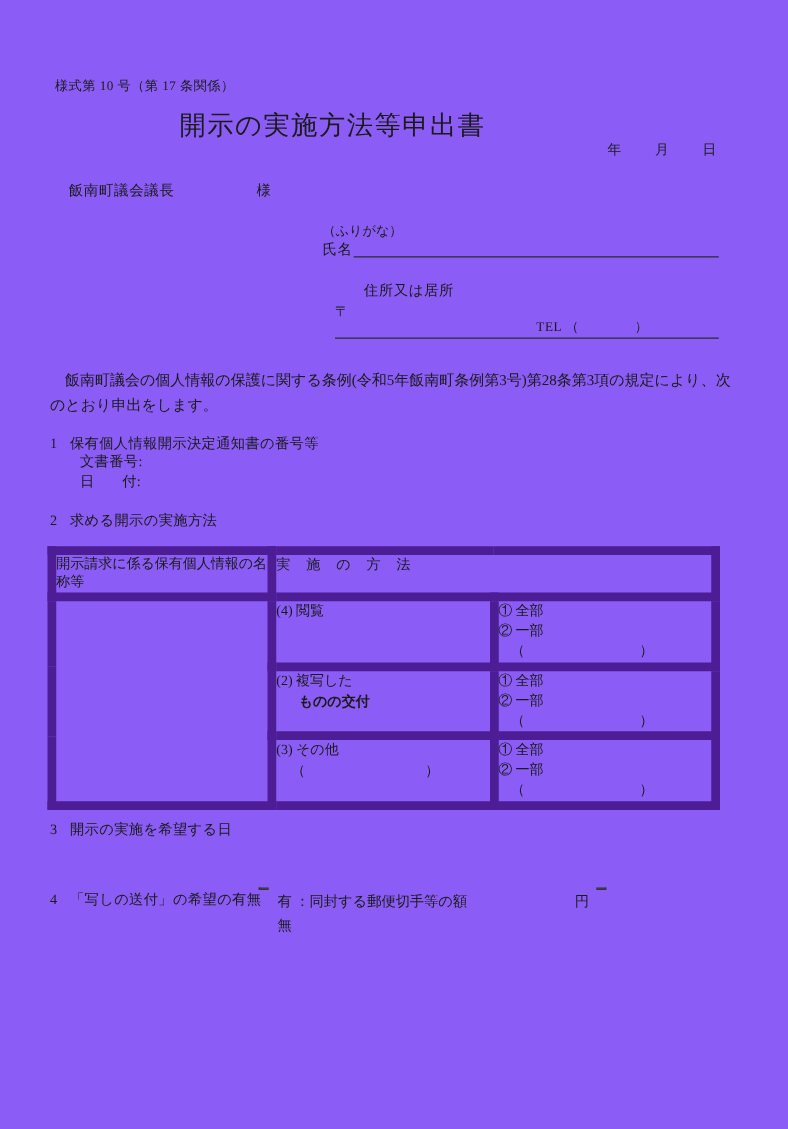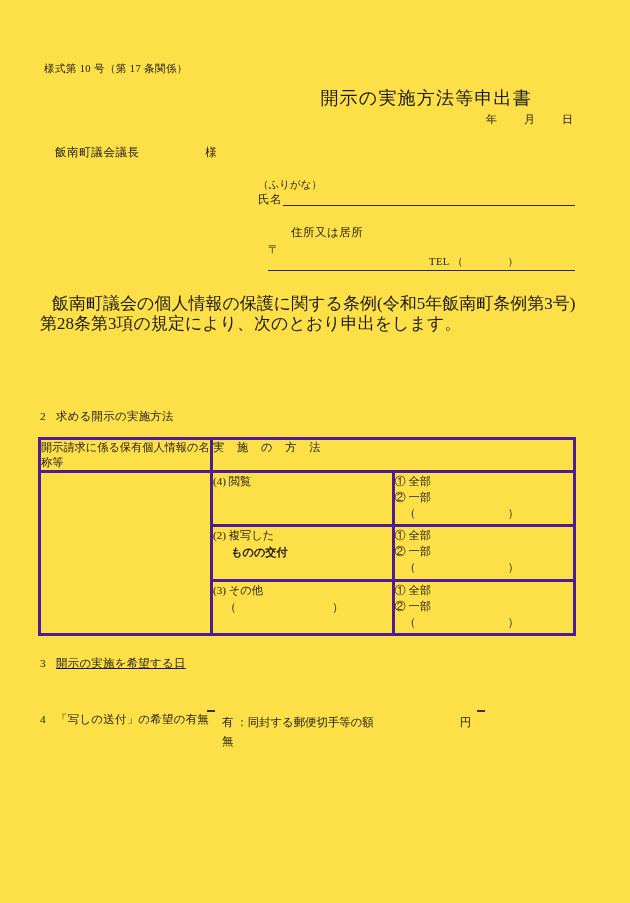--- a/index.html
+++ b/index.html
@@ -11,39 +11,39 @@
   body {
     font-family: "Liberation Serif", "DejaVu Serif", serif;
     color: #1a1a1a;
     -webkit-font-smoothing: none;
   }
   .page {
     position: relative;
     width: 630px;
     height: 903px;
     margin: 0 auto;
-    background: #fde047;
+    background: #8b5cf6;
     overflow: hidden;
   }
 
   
   .abs { position: absolute; white-space: nowrap; }
   .jp  { font-family: "Liberation Serif", "DejaVu Serif", serif; }
 
   
   .form-no {
     left: 44px; top: 62px;
     font-size: 10.5px;
     letter-spacing: .4px;
   }
   .doc-title {
     left: 0; top: 86px;
     width: 532px;
-    text-align: right;
-    font-size: 18px;
+    text-align: center;
+    font-size: 21px;
     letter-spacing: 1.2px;
     white-space: nowrap;
   }
   .date-line {
     left: 486px; top: 112px;
     font-size: 11px;
     letter-spacing: .5px;
   }
   .date-line .gap { display: inline-block; width: 20px; }
 
@@ -92,38 +92,38 @@
     left: 268px; top: 270px;
     width: 307px;
     border-bottom: 1px solid #2a2a2a;
   }
 
   
   .body-para {
     position: absolute;
     left: 40px; top: 294px;
     width: 552px;
-    font-size: 17px;
+    font-size: 12px;
     line-height: 20px;
     text-indent: 12px;
     letter-spacing: 0px;
   }
 
   
   .sec {
     font-size: 11.4px;
     letter-spacing: .3px;
   }
   .sec-1 { left: 40px; top: 347px; }
   .sec-1 .sub { display: block; margin-left: 24px; line-height: 16px; }
   .sec-1 .sub .lbl-d { display: inline-block; }
   .sec-1 .sub .lbl-d .sp { display: inline-block; width: 22px; }
 
   .sec-2 { left: 40px; top: 409px; }
-  .sec-3 { left: 40px; top: 656px; text-decoration: underline; }
+  .sec-3 { left: 40px; top: 656px; }
   .sec-3 .line2 {
     display: block;
     margin-left: 48px;
     margin-top: 4px;
     letter-spacing: .5px;
   }
   .sec-3 .line2 .g { display: inline-block; width: 20px; }
   .sec-3 .line2 .g2 { display: inline-block; width: 12px; }
 
   .sec-4 { left: 40px; top: 712px; }
@@ -133,21 +133,21 @@
   
   table.impl {
     position: absolute;
     left: 38px; top: 437px;
     width: 538px;
     border-collapse: collapse;
     font-size: 11.2px;
     table-layout: fixed;
   }
   table.impl td {
-    border: 3px solid #4c1d95;
+    border: 7px solid #4c1d95;
     padding: 0;
     vertical-align: top;
   }
   .c-name  { width: 169px; }
   .c-mid   { width: 190px; }
   .c-right { width: 179px; }
 
   .th-name {
     padding: 6px 5px 5px 6px;
     line-height: 15px;
@@ -234,20 +234,29 @@
   <div class="abs jp tel-row">
     <span>TEL</span>
     <span>（</span>
     <span class="paren-gap"></span>
     <span>）</span>
   </div>
   <div class="addr-rule"></div>
 
   <div class="body-para jp">飯南町議会の個人情報の保護に関する条例(令和5年飯南町条例第3号)第28条第3項の規定により、次のとおり申出をします。</div>
 
+  <div class="abs jp sec sec-1">
+    <span class="num">1</span><span>保有個人情報開示決定通知書の番号等</span>
+    <span class="sub">
+      <span>文書番号:</span>
+    </span>
+    <span class="sub">
+      <span class="lbl-d"><span>日</span><span class="sp"></span><span>付:</span></span>
+    </span>
+  </div>
 
   <div class="abs jp sec sec-2">
     <span class="num">2</span><span>求める開示の実施方法</span>
   </div>
 
   <table class="impl jp">
     <tbody>
         <tr>
       <td class="c-name th-name" rowspan="1">開示請求に係る保有個人情報の名称等</td>
       <td class="th-method" colspan="2">実 施 の 方 法</td>

